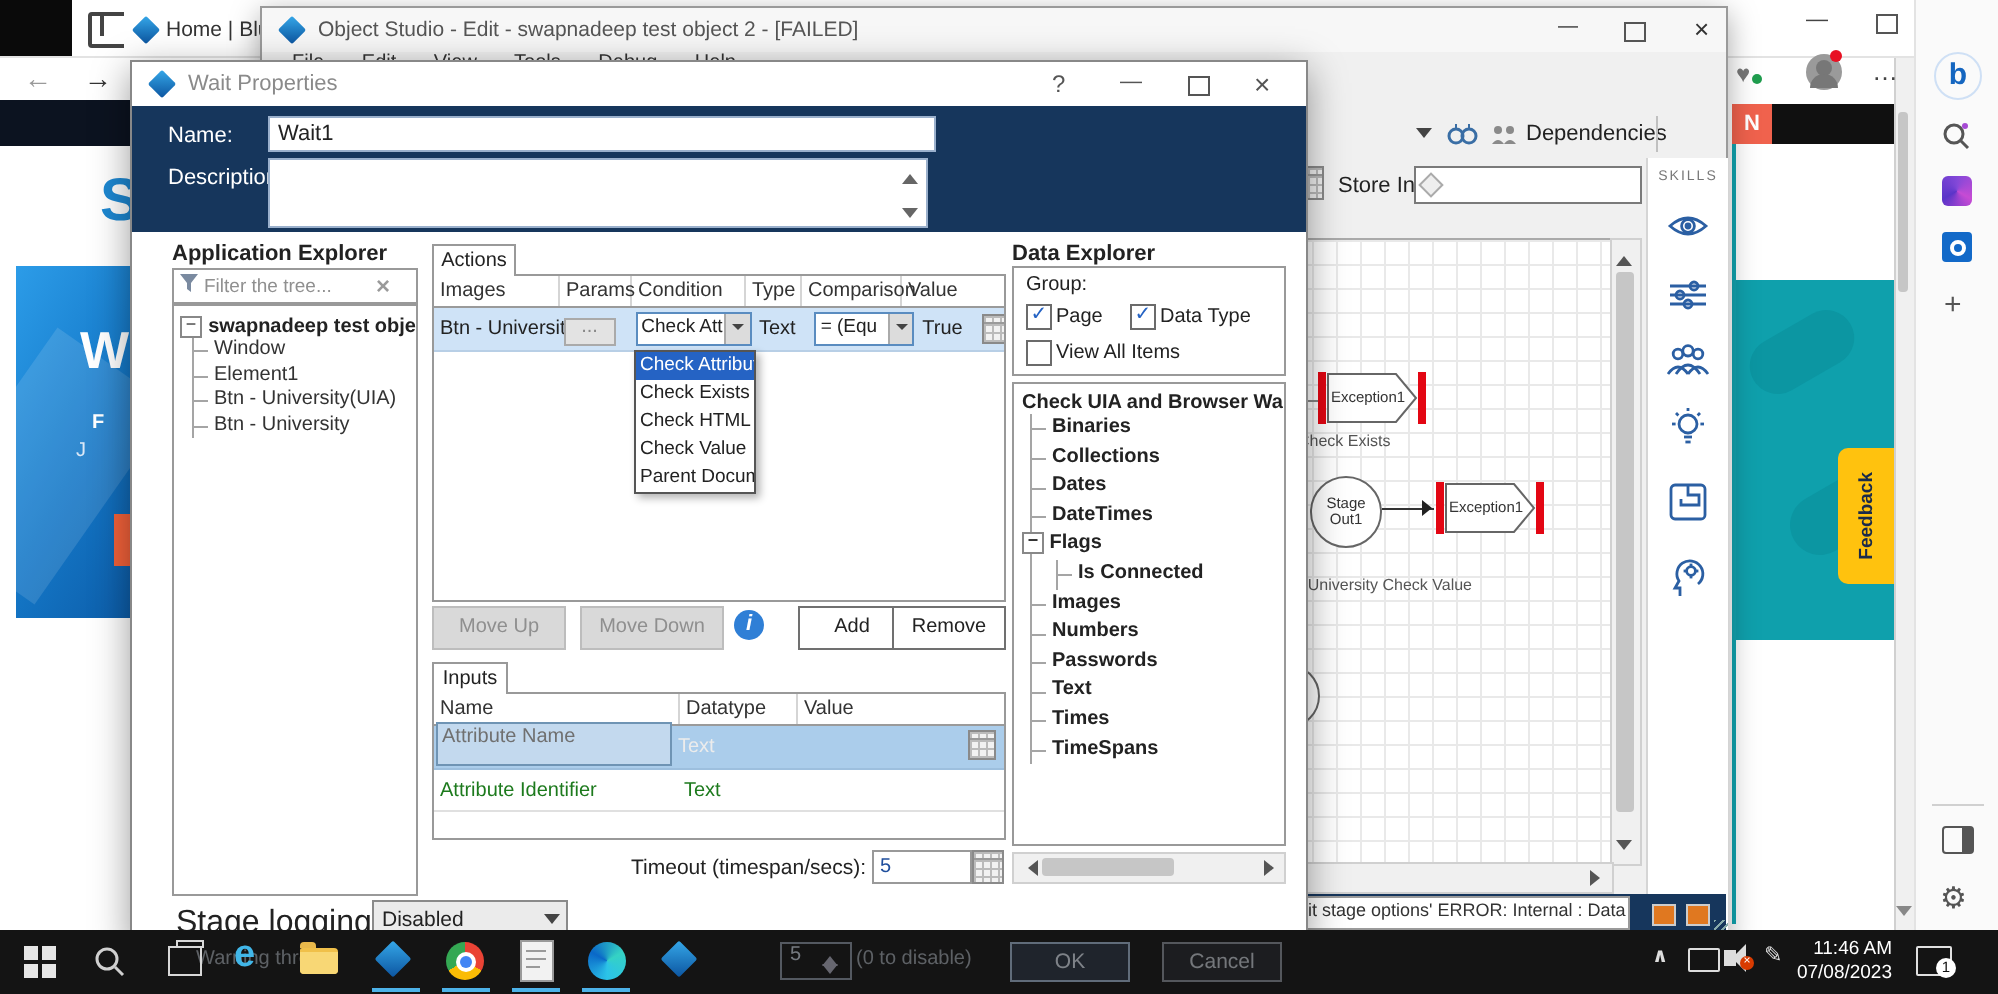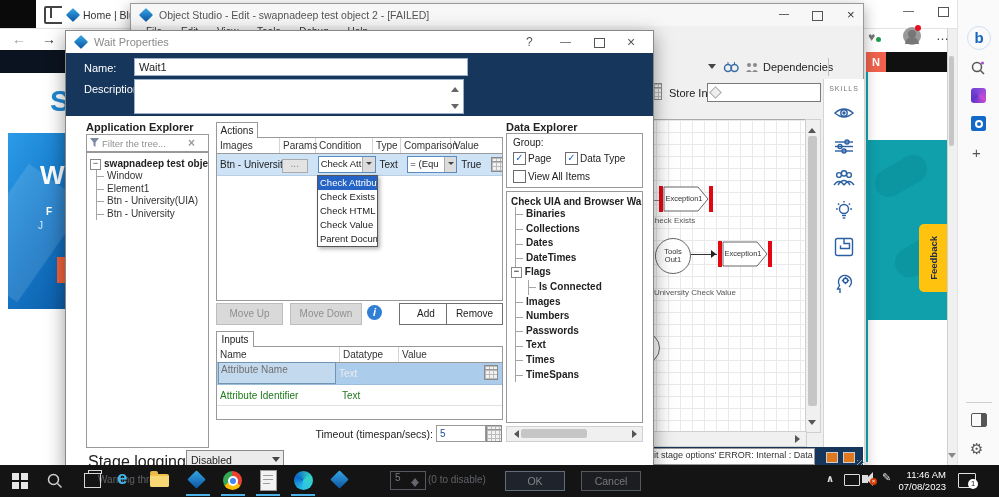--- a/index.html
+++ b/index.html
@@ -230,21 +230,21 @@
       <div style="position:relative;width:46px;height:26px;">
         <svg width="46" height="26">
             <polygon points="1,1 35,1 45,13 35,25 1,25" fill="#fff" stroke="#666"></polygon>
           </svg>
         <span class="a" style="left:2px;top:8px;width:38px;text-align:center;font-size:7.5px;color:#333;">Exception1</span>
       </div>
       <div class="redbar"></div>
     </div>
     <div class="a" style="left:518px;top:212px;font-size:8px;color:#555;">Check Exists</div>
     <div class="a" style="left:524px;top:234px;width:34px;height:34px;border:1px solid #666;border-radius:50%;background:#fff;display:flex;align-items:center;justify-content:center;">
-      <span style="font-size:7.5px;color:#333;text-align:center;width:24px;line-height:8px;">Tools Out1</span>
+      <span style="font-size:7.5px;color:#333;text-align:center;width:24px;line-height:8px;">Stage Out1</span>
     </div>
     <div class="a" style="left:560px;top:250px;width:26px;height:1px;background:#333;"></div>
     <div class="a tri-right" style="left:580px;top:246px;border-left-color:#222;"></div>
     <div class="a excblock" style="left:587px;top:237px;">
       <div class="redbar"></div>
       <div style="position:relative;width:46px;height:26px;">
         <svg width="46" height="26">
             <polygon points="1,1 35,1 45,13 35,25 1,25" fill="#fff" stroke="#666"></polygon>
           </svg>
         <span class="a" style="left:2px;top:8px;width:38px;text-align:center;font-size:7.5px;color:#333;">Exception1</span>

